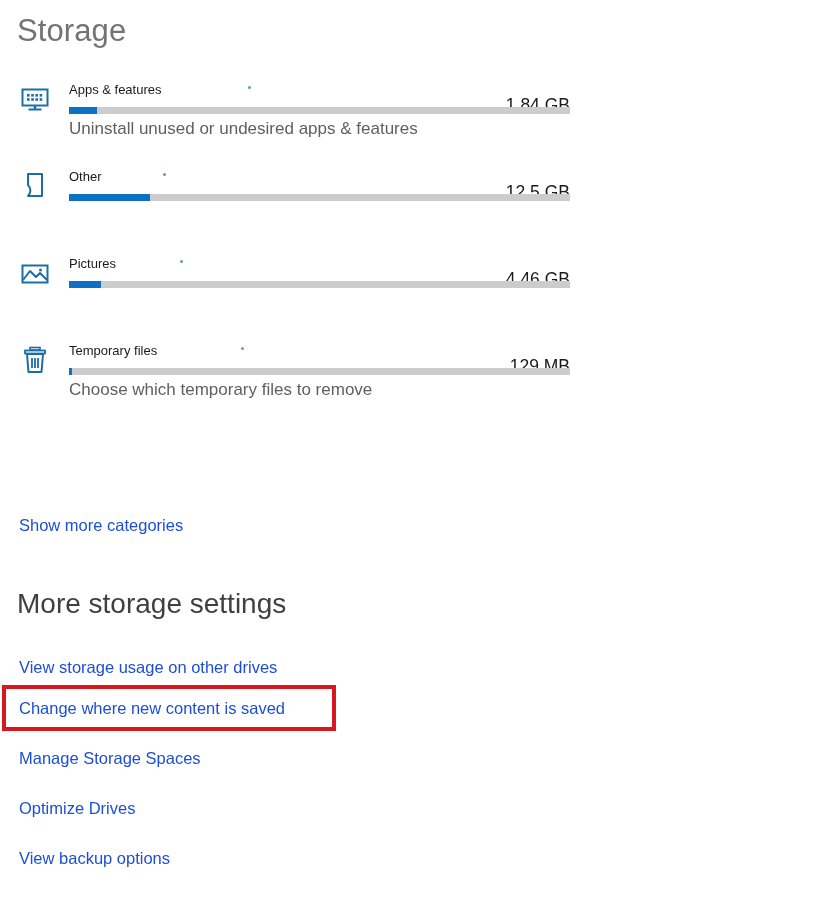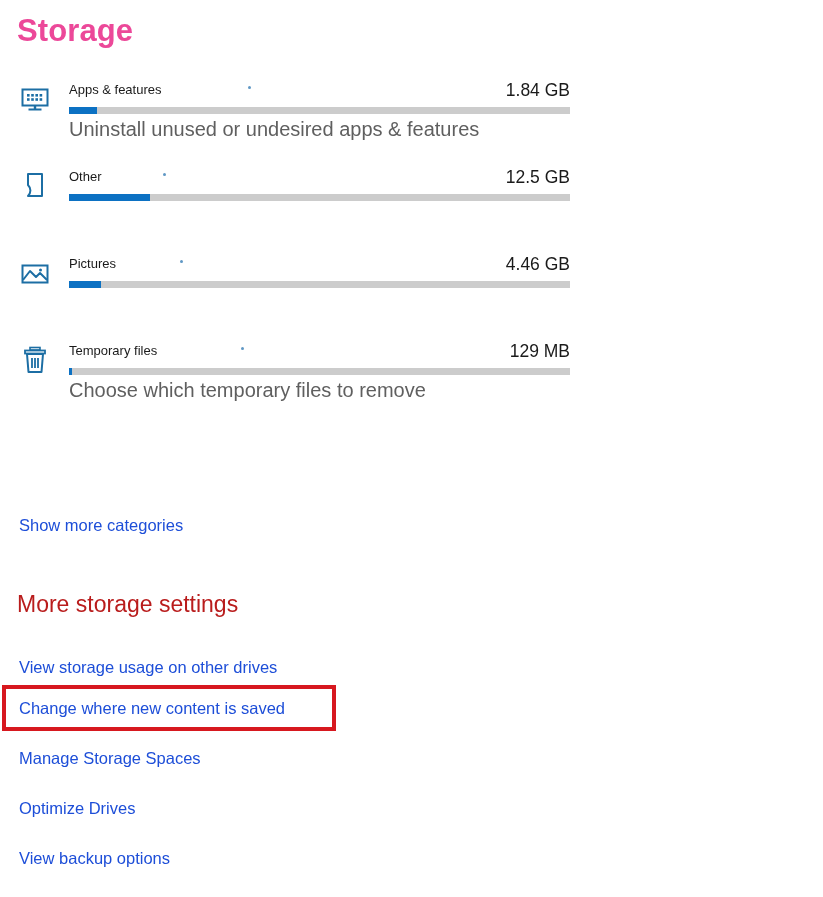--- a/index.html
+++ b/index.html
@@ -15,23 +15,23 @@
     overflow: hidden;
     position: relative;
   }
 
   
   #page-title {
     position: absolute;
     left: 17px;
     top: 11px;
     font-size: 31px;
-    font-weight: 700;
+    font-weight: 400;
     letter-spacing: 0.1px;
-    color: #ec4899;
+    color: #737373;
     line-height: 40px;
     white-space: nowrap;
   }
 
   
   #category-list {
     position: absolute;
     left: 0;
     top: 68px;
     width: 600px;
@@ -65,21 +65,21 @@
     top: 18px;
     width: 3px;
     height: 3px;
     background: #2a74b0;
     border-radius: 50%;
     opacity: 0.75;
   }
   .cat-size {
     position: absolute;
     right: 30px;
-    top: 10px;
+    top: 25px;
     font-size: 17.5px;
     font-weight: 400;
     color: #1a1a1a;
     line-height: 24px;
     white-space: nowrap;
     text-align: right;
   }
   .cat-bar {
     position: absolute;
     left: 69px;
@@ -89,21 +89,21 @@
     background: #cccccc;
   }
   .cat-bar-fill {
     height: 100%;
     background: #0c71c3;
   }
   .cat-desc {
     position: absolute;
     left: 69px;
     top: 50px;
-    font-size: 20px;
+    font-size: 17px;
     font-weight: 400;
     color: #5f5f5f;
     line-height: 22px;
     white-space: nowrap;
   }
 
   
   .settings-link {
     position: absolute;
     left: 19px;
@@ -115,23 +115,23 @@
     cursor: pointer;
     text-decoration: none;
   }
 
   #show-more-categories { top: 513px; }
 
   #more-settings-heading {
     position: absolute;
     left: 17px;
     top: 588px;
-    font-size: 23px;
+    font-size: 28px;
     font-weight: 300;
-    color: #b91c1c;
+    color: #404040;
     line-height: 32px;
     white-space: nowrap;
   }
 
   #link-other-drives   { top: 646px; margin-top: 9px; }
   #link-change-content { top: 696px; }
   #link-storage-spaces { top: 746px; }
   #link-optimize       { top: 796px; }
   #link-backup         { top: 846px; }
 

